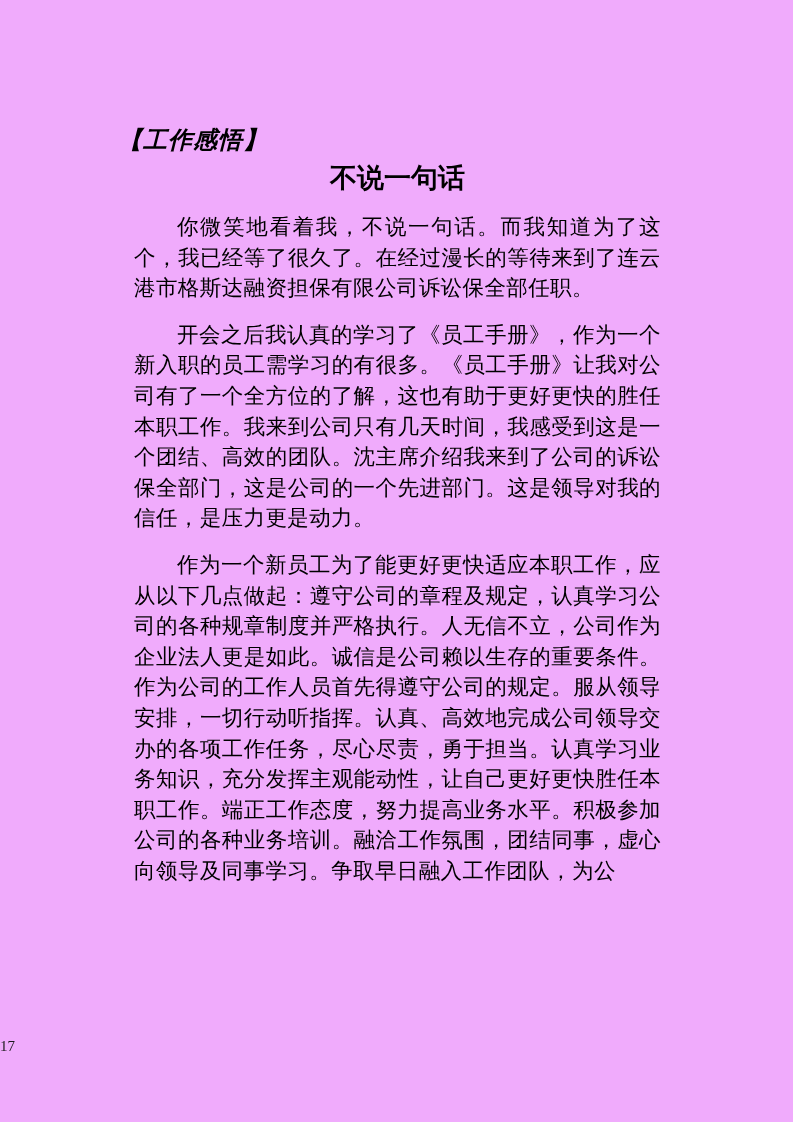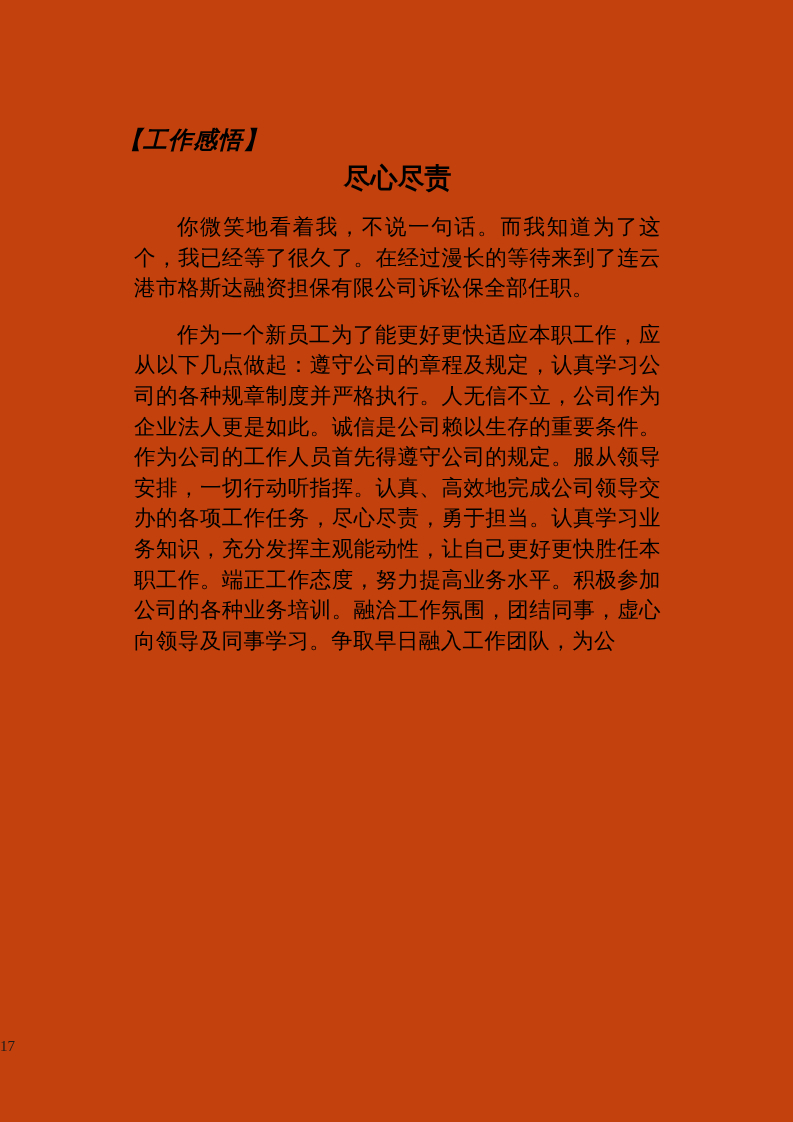--- a/index.html
+++ b/index.html
@@ -4,21 +4,21 @@
 <style>
   html, body {
     margin: 0;
     padding: 0;
     background: #ffffff;
   }
   .page {
     position: relative;
     width: 793px;
     height: 1122px;
-    background: #c2410c;
+    background: #f0abfc;
     overflow: hidden;
     color: #000000;
   }
   .content {
     position: absolute;
     left: 118px;
     top: 124px;
     width: 559px;
   }
   .section-tag {
@@ -58,20 +58,21 @@
     line-height: 20px;
     color: #1a1a1a;
   }
 </style>
 </head>
 <body>
 
 <div class="page">
   <div class="content">
     <div class="section-tag">【工作感悟】</div>
-    <div class="doc-title">尽心尽责</div>
+    <div class="doc-title">不说一句话</div>
     <div class="body-text">
       <p>你微笑地看着我，不说一句话。而我知道为了这个，我已经等了很久了。在经过漫长的等待来到了连云港市格斯达融资担保有限公司诉讼保全部任职。</p>
+      <p>开会之后我认真的学习了《员工手册》，作为一个新入职的员工需学习的有很多。《员工手册》让我对公司有了一个全方位的了解，这也有助于更好更快的胜任本职工作。我来到公司只有几天时间，我感受到这是一个团结、高效的团队。沈主席介绍我来到了公司的诉讼保全部门，这是公司的一个先进部门。这是领导对我的信任，是压力更是动力。</p>
       <p>作为一个新员工为了能更好更快适应本职工作，应从以下几点做起：遵守公司的章程及规定，认真学习公司的各种规章制度并严格执行。人无信不立，公司作为企业法人更是如此。诚信是公司赖以生存的重要条件。作为公司的工作人员首先得遵守公司的规定。服从领导安排，一切行动听指挥。认真、高效地完成公司领导交办的各项工作任务，尽心尽责，勇于担当。认真学习业务知识，充分发挥主观能动性，让自己更好更快胜任本职工作。端正工作态度，努力提高业务水平。积极参加公司的各种业务培训。融洽工作氛围，团结同事，虚心向领导及同事学习。争取早日融入工作团队，为公</p>
     </div>
   </div>
   <div class="page-footer">17</div>
 </div>
 
 </body></html>

